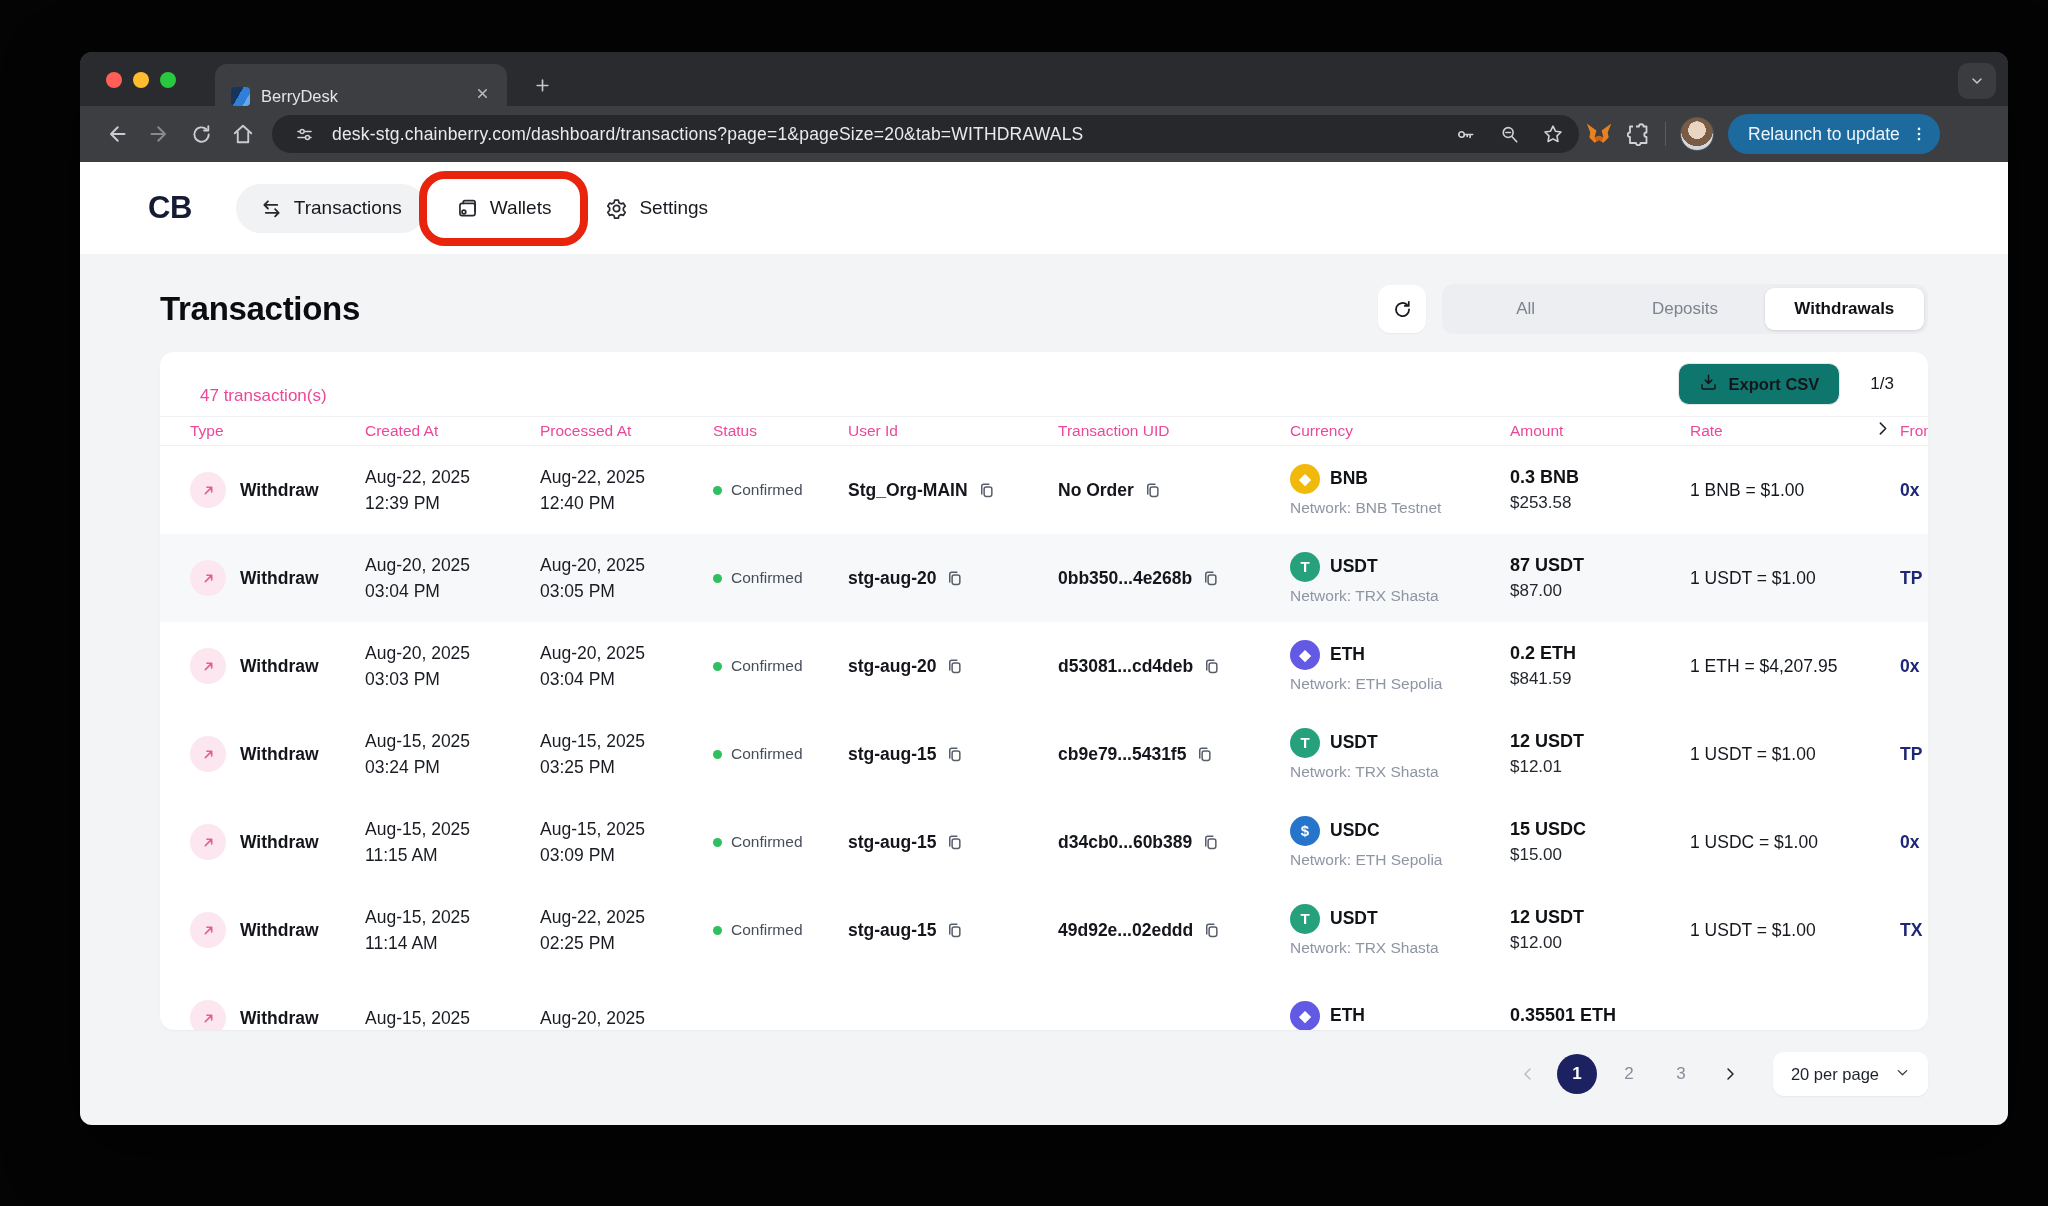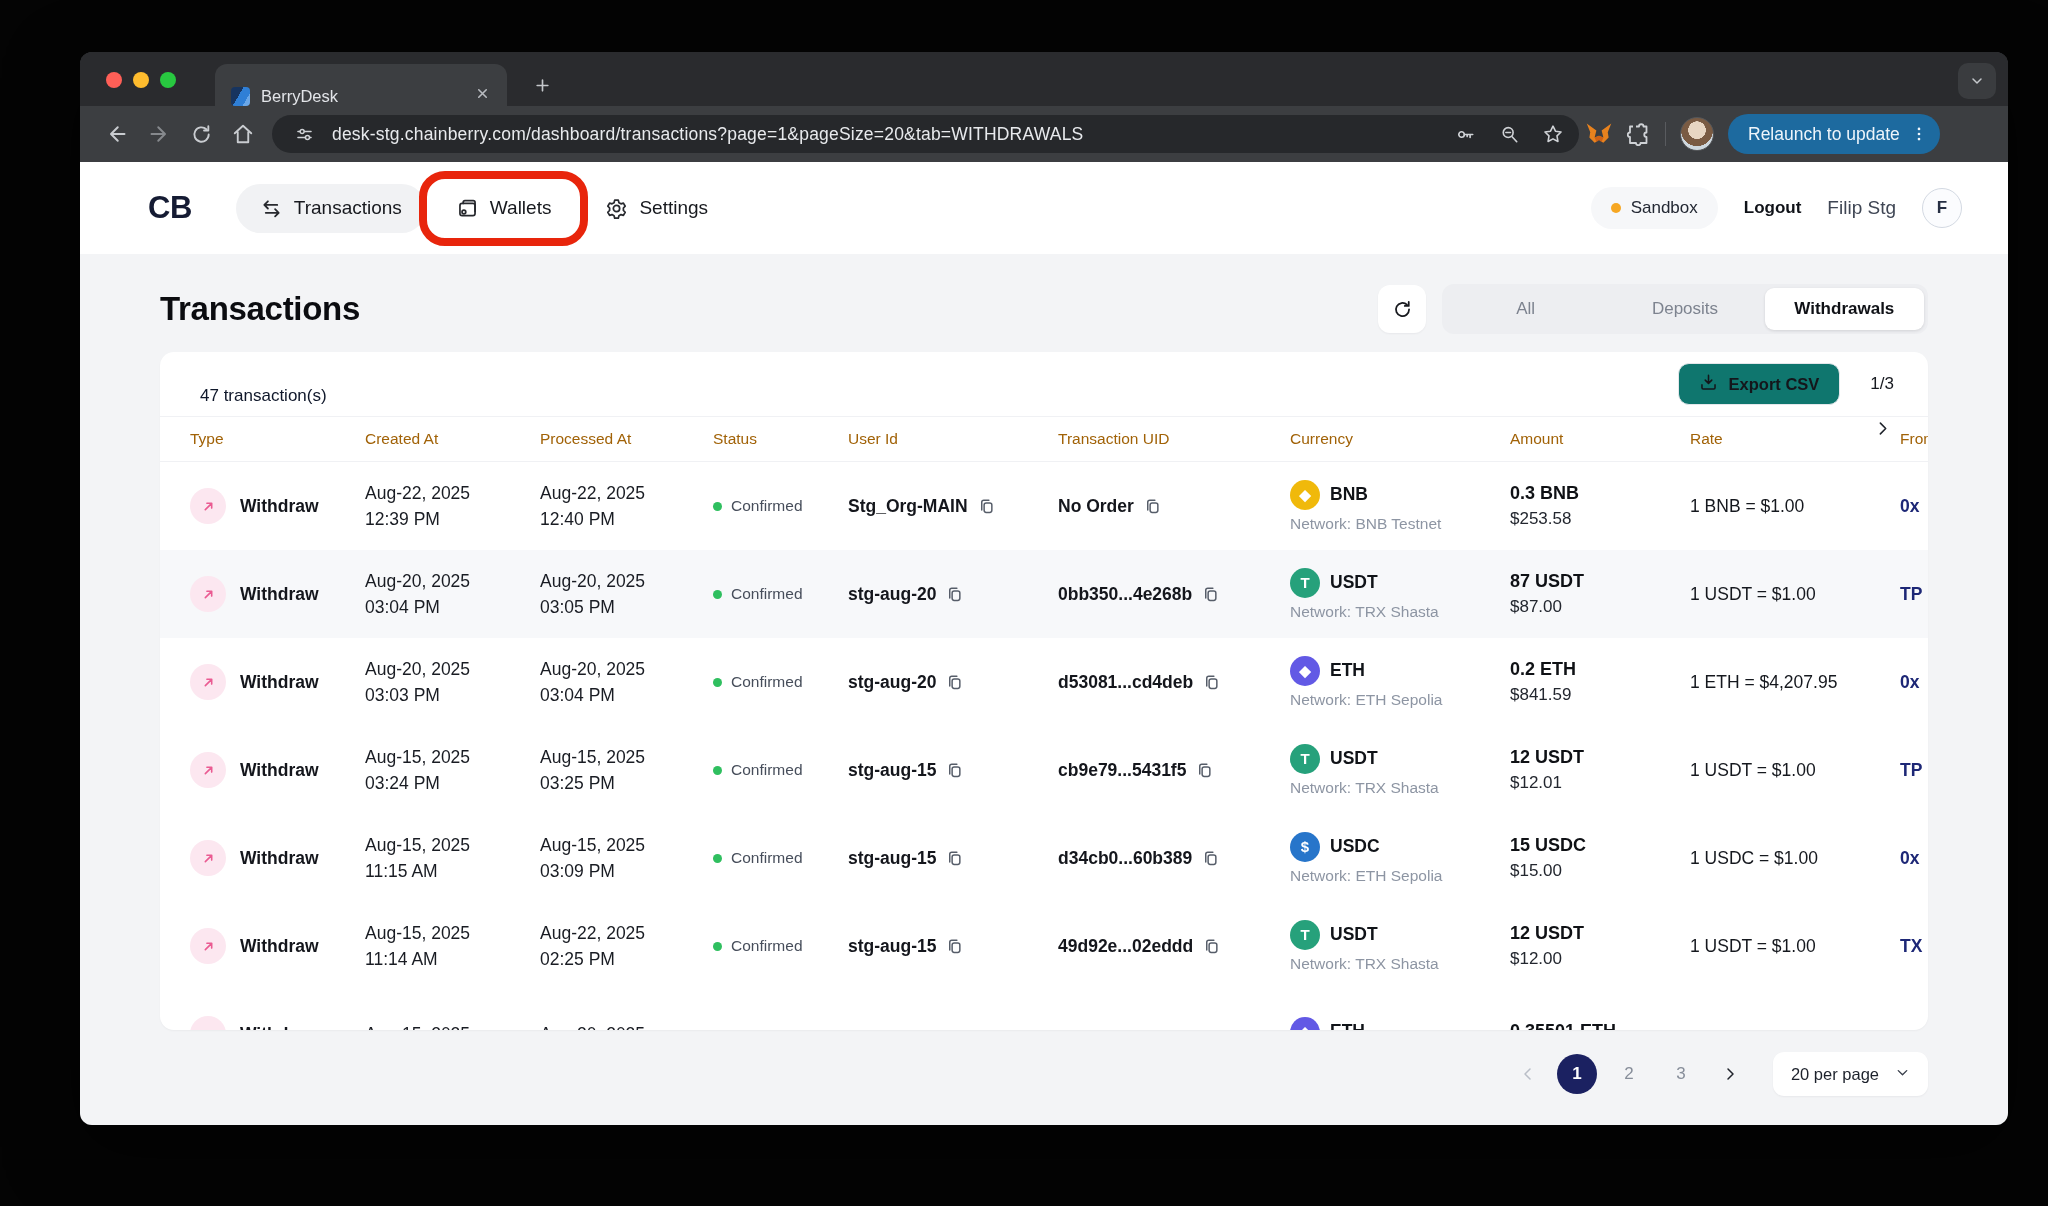--- a/index.html
+++ b/index.html
@@ -54,30 +54,30 @@
   .h1 { font-size:33px; font-weight:800; color:#0b0c10; letter-spacing:-.3px; }
   .ph-right { margin-left:auto; display:flex; align-items:center; gap:16px; }
   .refreshbtn { width:48px; height:48px; background:#fff; border-radius:12px; display:flex; align-items:center; justify-content:center; color:#17191e; box-shadow:0 1px 2px rgba(18,22,30,.05); }
   .segmented { width:486px; height:50px; background:#edeef1; border-radius:12px; display:flex; padding:4px; }
   .seg { flex:1; display:flex; align-items:center; justify-content:center; font-size:17px; color:#7d838f; border-radius:9px; }
   .seg.active { background:#fff; color:#0f1116; font-weight:700; box-shadow:0 1px 3px rgba(15,19,28,.12); }
 
   
   .card { margin-top:18px; background:#fff; border-radius:14px; height:678px; overflow:hidden; box-shadow:0 1px 2px rgba(18,22,30,.04); }
   .card-toolbar { height:64px; display:flex; align-items:center; padding:0 34px 0 40px; }
-  .count { font-size:17px; color:#0f172a;margin-top:24px; }
+  .count { font-size:17px; color:#ec4899;margin-top:24px; }
   .ct-right { margin-left:auto; display:flex; align-items:center; gap:30px; }
   .exportbtn { height:42px; border:1px solid #e4e7eb; border-radius:11px; background:#0f766e; display:flex; align-items:center; gap:11px; padding:0 20px; font-size:16.5px; font-weight:600; color:#14161b; }
   .mini-pager { display:flex; align-items:center; gap:26px;flex-direction:column; }
   .mp-txt { font-size:17px; color:#171a20; }
   .chev { display:flex; align-items:center; justify-content:center; }
   .chev.dim { color:#b9bec7; } .chev.dark { color:#20242c; }
 
   .tgrid { display:grid; grid-template-columns:175px 175px 173px 135px 210px 232px 220px 180px 210px 90px; padding-left:30px; align-items:center; }
-  .thead { height:46px; border-top:1px solid #f0f1f4; border-bottom:1px solid #f0f1f4; font-size:15.5px; color:#a16207; }
+  .thead { height:30px; border-top:1px solid #f0f1f4; border-bottom:1px solid #f0f1f4; font-size:15.5px; color:#ec4899; }
   .trow { height:88px; }
   .trow.shaded { background:#f7f8fa; }
 
   .c-type { display:flex; align-items:center; gap:14px; font-size:17.5px; font-weight:600; color:#14161c; }
   .wicon { width:36px; height:36px; border-radius:50%; background:#fce7f0; display:flex; align-items:center; justify-content:center; flex:0 0 auto; }
   .c-date div { font-size:17.5px; color:#191c23; line-height:26px; }
   .c-status { display:flex; align-items:center; gap:9px; font-size:15.5px; color:#474e5b; }
   .dot { width:9px; height:9px; border-radius:50%; background:#2fbf5f; }
   .c-id { display:flex; align-items:center; gap:9px; font-size:17.5px; font-weight:600; color:#14161c; }
   .copy { display:flex; align-items:center; }
@@ -229,29 +229,20 @@
         <div class="navitem" data-interactable="true">
           <span class="nav-ic" data-interactable="false">
             <svg viewBox="0 0 32 32" width="23" height="23" fill="none" stroke="currentColor" stroke-width="2.4" stroke-linejoin="round">
                 <path d="M13.5 4.5 h5 l.9 3.4 2.8 1.6 3.4-1 2.5 4.3 -2.5 2.5 v3.4 l2.5 2.5 -2.5 4.3 -3.4-1 -2.8 1.6 -.9 3.4 h-5 l-.9-3.4 -2.8-1.6 -3.4 1 -2.5-4.3 2.5-2.5 v-3.4 l-2.5-2.5 2.5-4.3 3.4 1 2.8-1.6 z"></path>
                 <circle cx="16" cy="16" r="4.4"></circle>
               </svg>
           </span>
           <span data-interactable="false">Settings</span>
         </div>
       </div>
-      <div class="hdr-right" data-interactable="false">
-        <div class="sandbox" data-interactable="false">
-          <span class="sb-dot" data-interactable="false"></span>
-          <span data-interactable="false">Sandbox</span>
-        </div>
-        <span class="logout" data-interactable="true">Logout</span>
-        <span class="username" data-interactable="false">Filip Stg</span>
-        <span class="uavatar" data-interactable="true">F</span>
-      </div>
     </div>
 
     <div class="main" data-interactable="false">
       <div class="pagehead" data-interactable="false">
         <span class="h1" data-interactable="false">Transactions</span>
         <div class="ph-right">
           <span class="refreshbtn" data-interactable="true">
             <svg viewBox="0 0 32 32" width="21" height="21" fill="none" stroke="currentColor" stroke-width="2.7" stroke-linecap="round" stroke-linejoin="round">
                 <path d="M26 16 a10 10 0 1 1 -3.2-7.3"></path>
                 <path d="M25.5 4.5 v6 h-6"></path>

